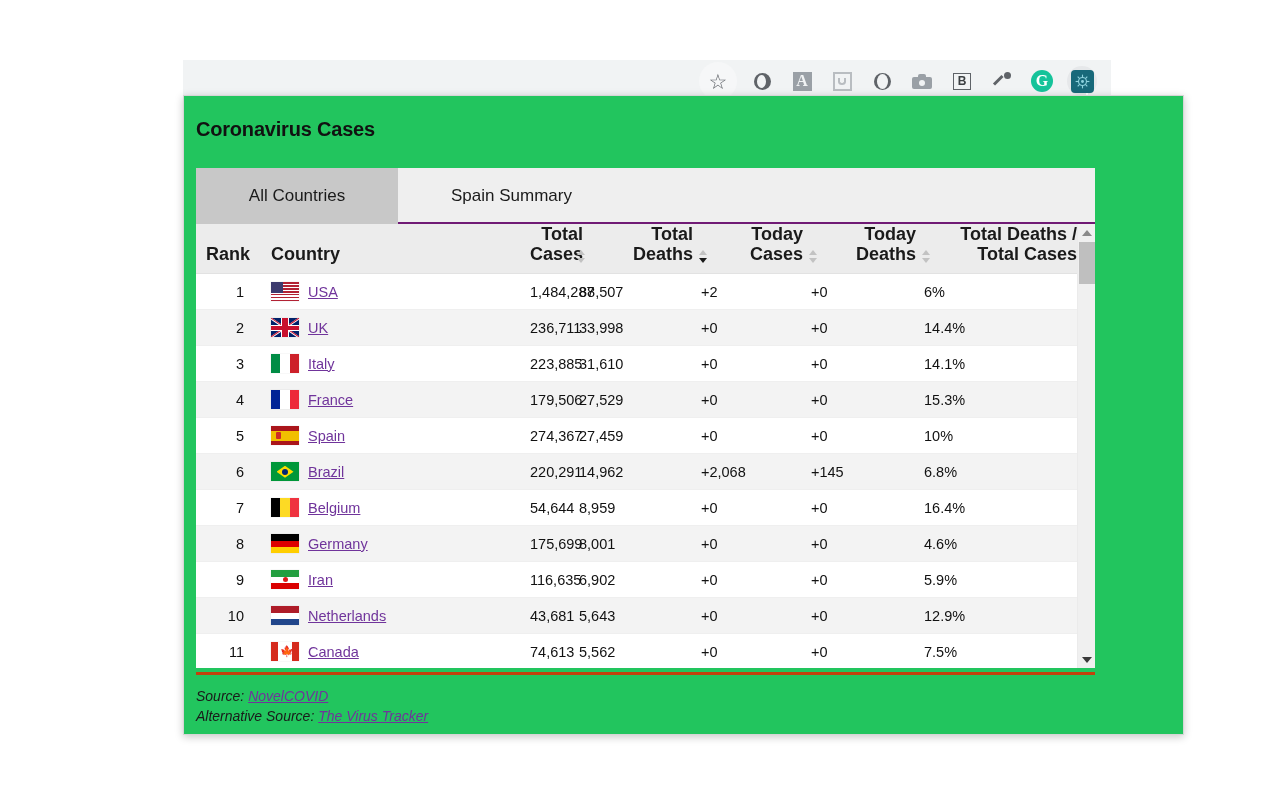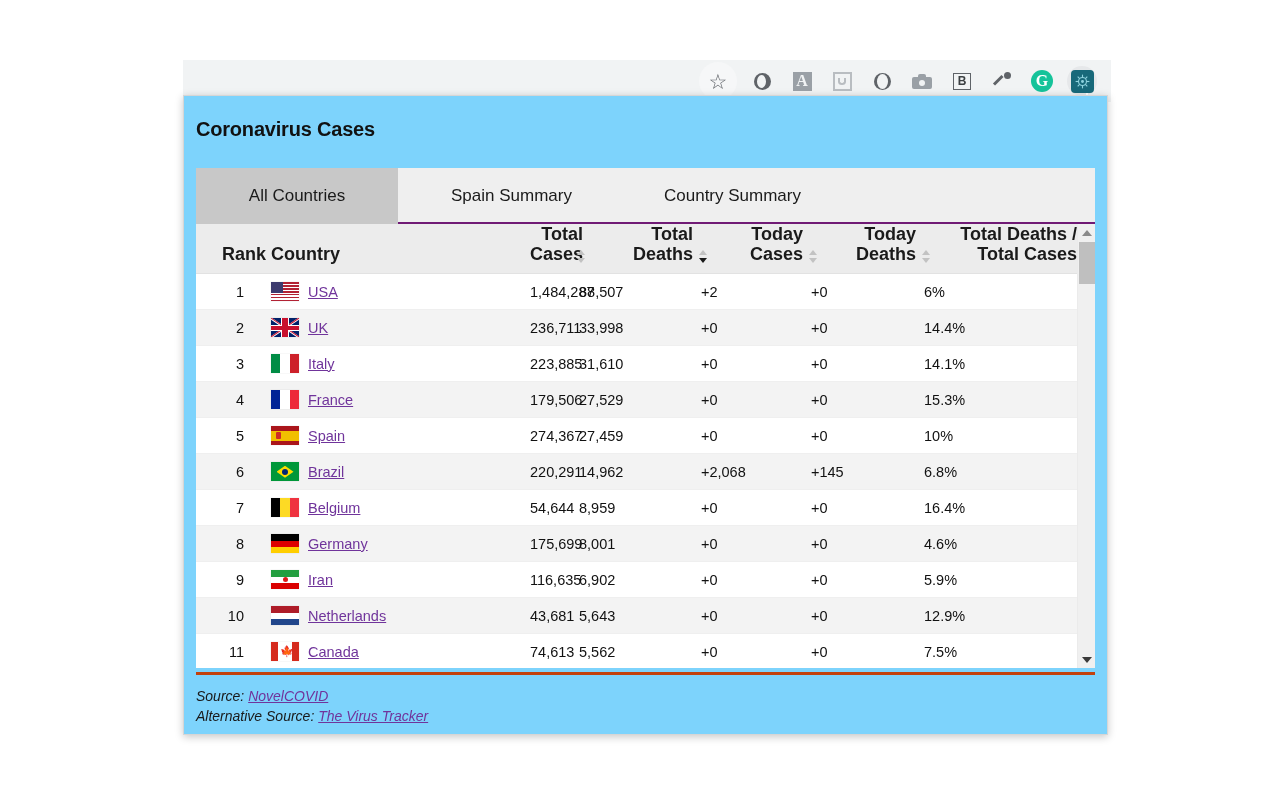--- a/index.html
+++ b/index.html
@@ -123,22 +123,22 @@
     width: 23px; height: 23px; border-radius: 4px;
     background: #18697a;
     display:flex; align-items:center; justify-content:center;
   }
   .ico-virus svg { display:block; }
 
   
   #popup {
     position: absolute;
     left: 183px; top: 95px;
-    width: 925px; height: 640px;
-    background: #7dd3fc;
+    width: 1001px; height: 640px;
+    background: #22c55e;
     border: 1px solid #d6d6d6;
     box-shadow: 0 2px 8px rgba(0,0,0,0.22);
   }
   
   #popup-notch {
     position: absolute; left: 1086px; top: 93px;
     width: 2px; height: 22px; background: #ffffff;
   }
 
   #popup-title {
@@ -195,21 +195,21 @@
 
   
   .c-rank  { width: 62px;  }
   .c-ctry  { width: 190px; }
   .c-tcase { width: 123px; }
   .c-tdeath{ width: 122px; }
   .c-tocase{ width: 110px; }
   .c-todeath{ width: 113px; }
   .c-ratio { width: 161px; }
 
-  th.c-rank  .th-inner { padding-left: 10px; margin-left: 16px; }
+  th.c-rank  .th-inner { padding-left: 10px; }
   th.c-ctry  .th-inner { padding-left: 13px; }
   th.c-tcase .th-inner { justify-content: flex-start; padding-left: 82px; }
   th.c-tdeath .th-inner { padding-left: 6px; }
   th.c-tocase .th-inner { padding-left: 6px; }
   th.c-todeath .th-inner { padding-left: 6px; }
   th.c-ratio  .th-inner { padding-left: 6px; }
 
   
   .sorter { display: inline-block; width: 9px; position: relative; height: 15px; flex: none; }
   .sorter .up, .sorter .dn {
@@ -433,21 +433,20 @@
 </div>
 <div id="popup-notch"></div>
 
 <div id="popup">
 
   <div id="popup-title">Coronavirus Cases</div>
 
   <div id="tabs">
     <div class="tab t0 active">All Countries</div>
     <div class="tab t1">Spain Summary</div>
-    <div class="tab t2">Country Summary</div>
     <div class="tab t3">Top List</div>
   </div>
 
   <div id="table-wrap">
     <div id="table-area">
       <table class="ctable">
         <thead>
           <tr>
             <th class="c-rank">
               <div class="th-inner">

